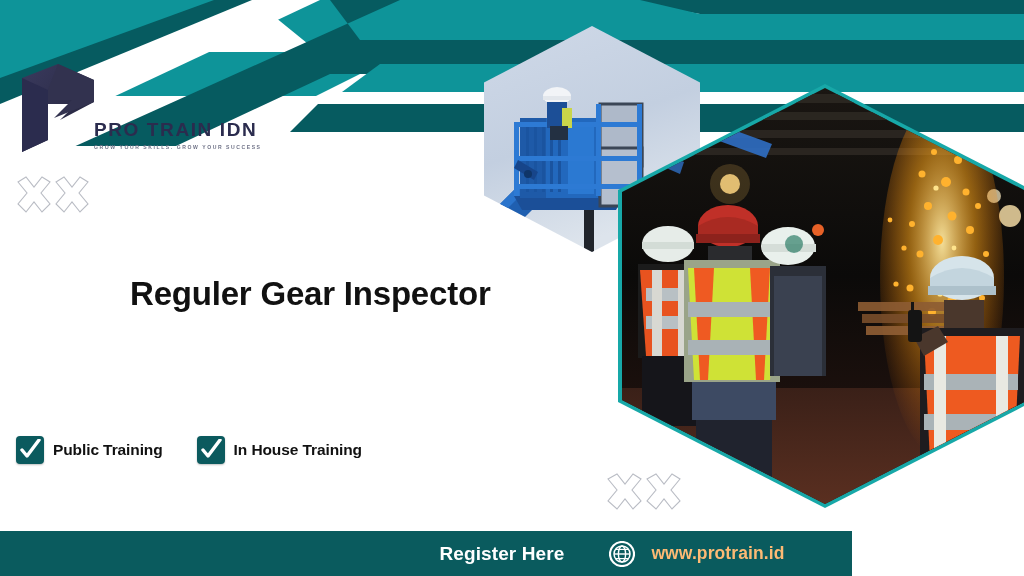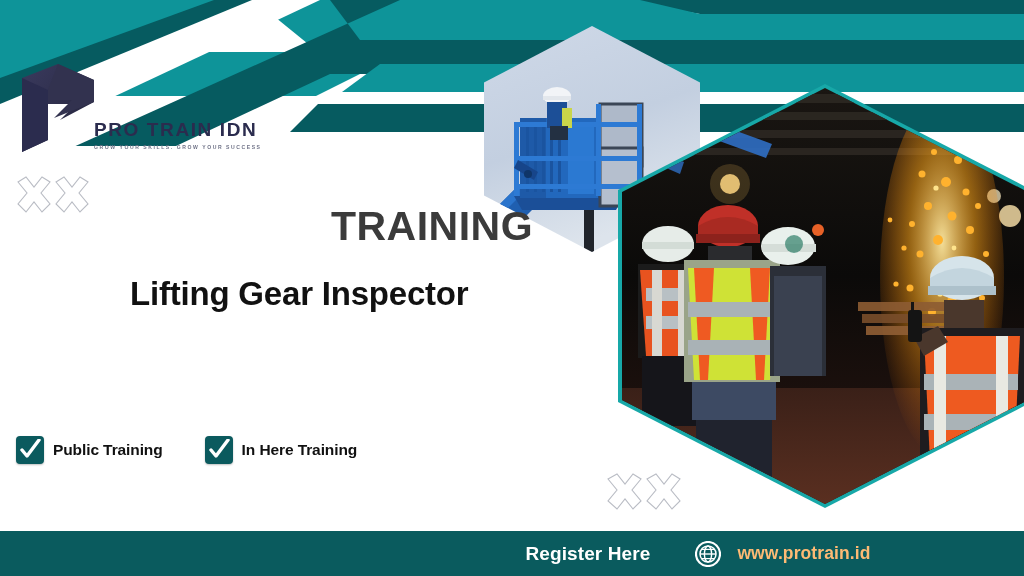--- a/index.html
+++ b/index.html
@@ -40,21 +40,21 @@
     font-size:41px; font-weight:bold; letter-spacing:0.5px;
     color:#3b3b3b; line-height:1;
   }
   .title-course {
     position:absolute; left:130px; top:276px; width:600px;
     font-size:33px; font-weight:bold; color:#111111;
     line-height:1.1; letter-spacing:-0.2px;
   }
 
   
-  .check-row { position:absolute; left:16px; top:436px; display:flex; align-items:center; gap:16px; }
+  .check-row { position:absolute; left:16px; top:436px; display:flex; align-items:center; gap:8px; }
   .check-item { display:flex; align-items:center; margin-right:26px; }
   .check-box {
     width:28px; height:28px; border-radius:4px;
     background:#0b5a5e; position:relative; flex:0 0 auto;
     box-shadow:0 1px 2px rgba(0,0,0,.25);
   }
   .check-box svg { position:absolute; left:3px; top:3px; }
   .check-label {
     margin-left:9px; font-size:15.5px; font-weight:bold;
     color:#111; white-space:nowrap; letter-spacing:-0.1px;
@@ -74,21 +74,21 @@
   }
   .hex-big {
     position:absolute; left:4px; top:4px; width:406px; height:416px;
     clip-path:polygon(50% 0%, 100% 25%, 100% 75%, 50% 100%, 0% 75%, 0% 25%);
     overflow:hidden;
   }
   .photo { position:absolute; inset:0; width:100%; height:100%; }
 
   
   .footer {
-    position:absolute; left:0; bottom:0; width:1024px; height:45px;
+    position:absolute; left:0; bottom:0; width:852px; height:45px;
     background:#0a5b5e; display:flex; align-items:center; justify-content:center; gap:0;
   }
   .footer-inner { display:flex; align-items:center; transform:translateX(186px); }
   .footer-register {
     color:#ffffff; font-size:19px; font-weight:bold; letter-spacing:0.1px;
   }
   .globe-icon { margin-left:45px; margin-right:16px; display:flex; align-items:center; }
   .footer-url {
     color:#fdba74; font-size:17.5px; font-weight:bold; letter-spacing:0.1px;
   }
@@ -342,41 +342,40 @@
 
           <path d="M 292,250 L 316,238 L 326,254 L 302,268 Z" fill="#4a372c"></path>
           <rect x="286" y="222" width="14" height="32" rx="3" fill="#141414"></rect>
           <rect x="289" y="214" width="3" height="12" fill="#141414"></rect>
           <rect x="300" y="376" width="96" height="40" fill="#191b22"></rect>
         </g>
       </svg>
     </div>
   </div>
 
-  <div class="title-training">TRAINING</div>
-  <div class="title-course">Lifting Gear Inspector</div>
+  <div class="title-course">Reguler Gear Inspector</div>
 
   <div class="check-row">
 
     <div class="check-item">
       <div class="check-box">
         <svg width="22" height="22" viewBox="0 0 22 22">
           <path d="M 3,11 L 8,17 L 20,1" fill="none" stroke="#ffffff" stroke-width="3.4" stroke-linecap="round" stroke-linejoin="round"></path>
         </svg>
       </div>
       <div class="check-label">Public Training</div>
     </div>
 
     <div class="check-item">
       <div class="check-box">
         <svg width="22" height="22" viewBox="0 0 22 22">
           <path d="M 3,11 L 8,17 L 20,1" fill="none" stroke="#ffffff" stroke-width="3.4" stroke-linecap="round" stroke-linejoin="round"></path>
         </svg>
       </div>
-      <div class="check-label">In Here Training</div>
+      <div class="check-label">In House Training</div>
     </div>
 
 
   </div>
 
   <div class="footer">
     <div class="footer-inner">
       <div class="footer-register">Register Here</div>
       <div class="globe-icon">
         <svg width="26" height="26" viewBox="0 0 26 26">

